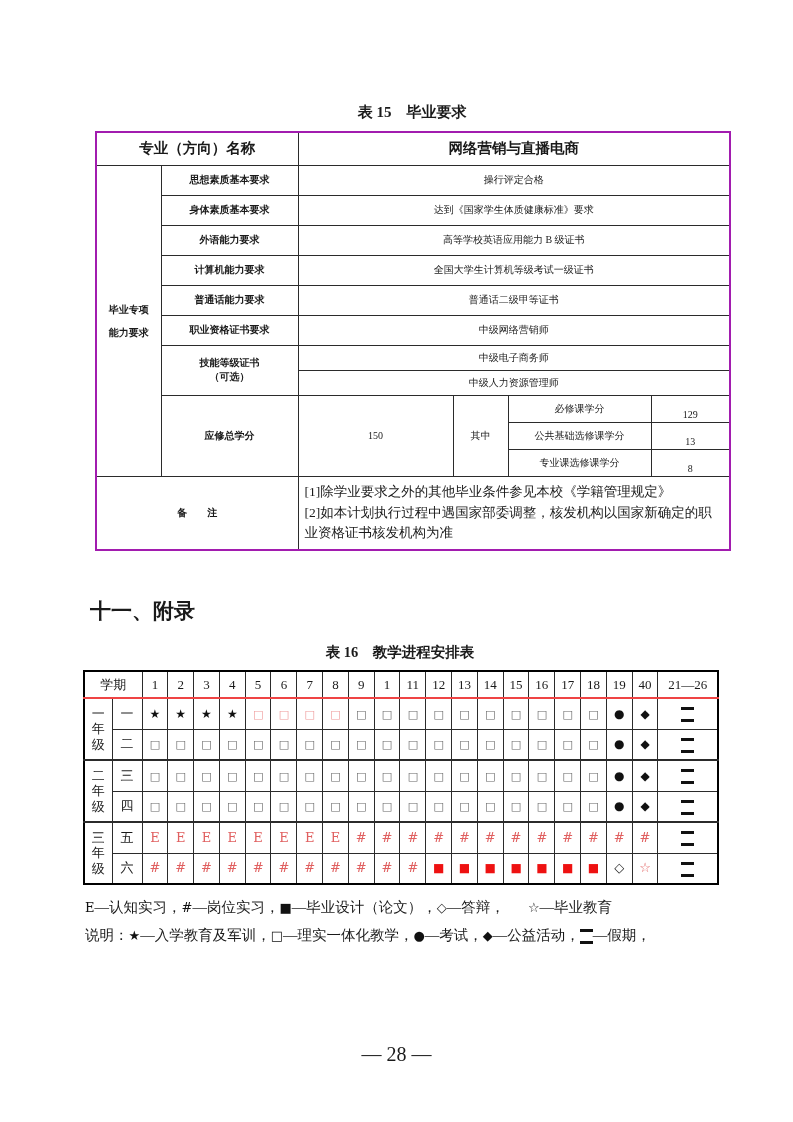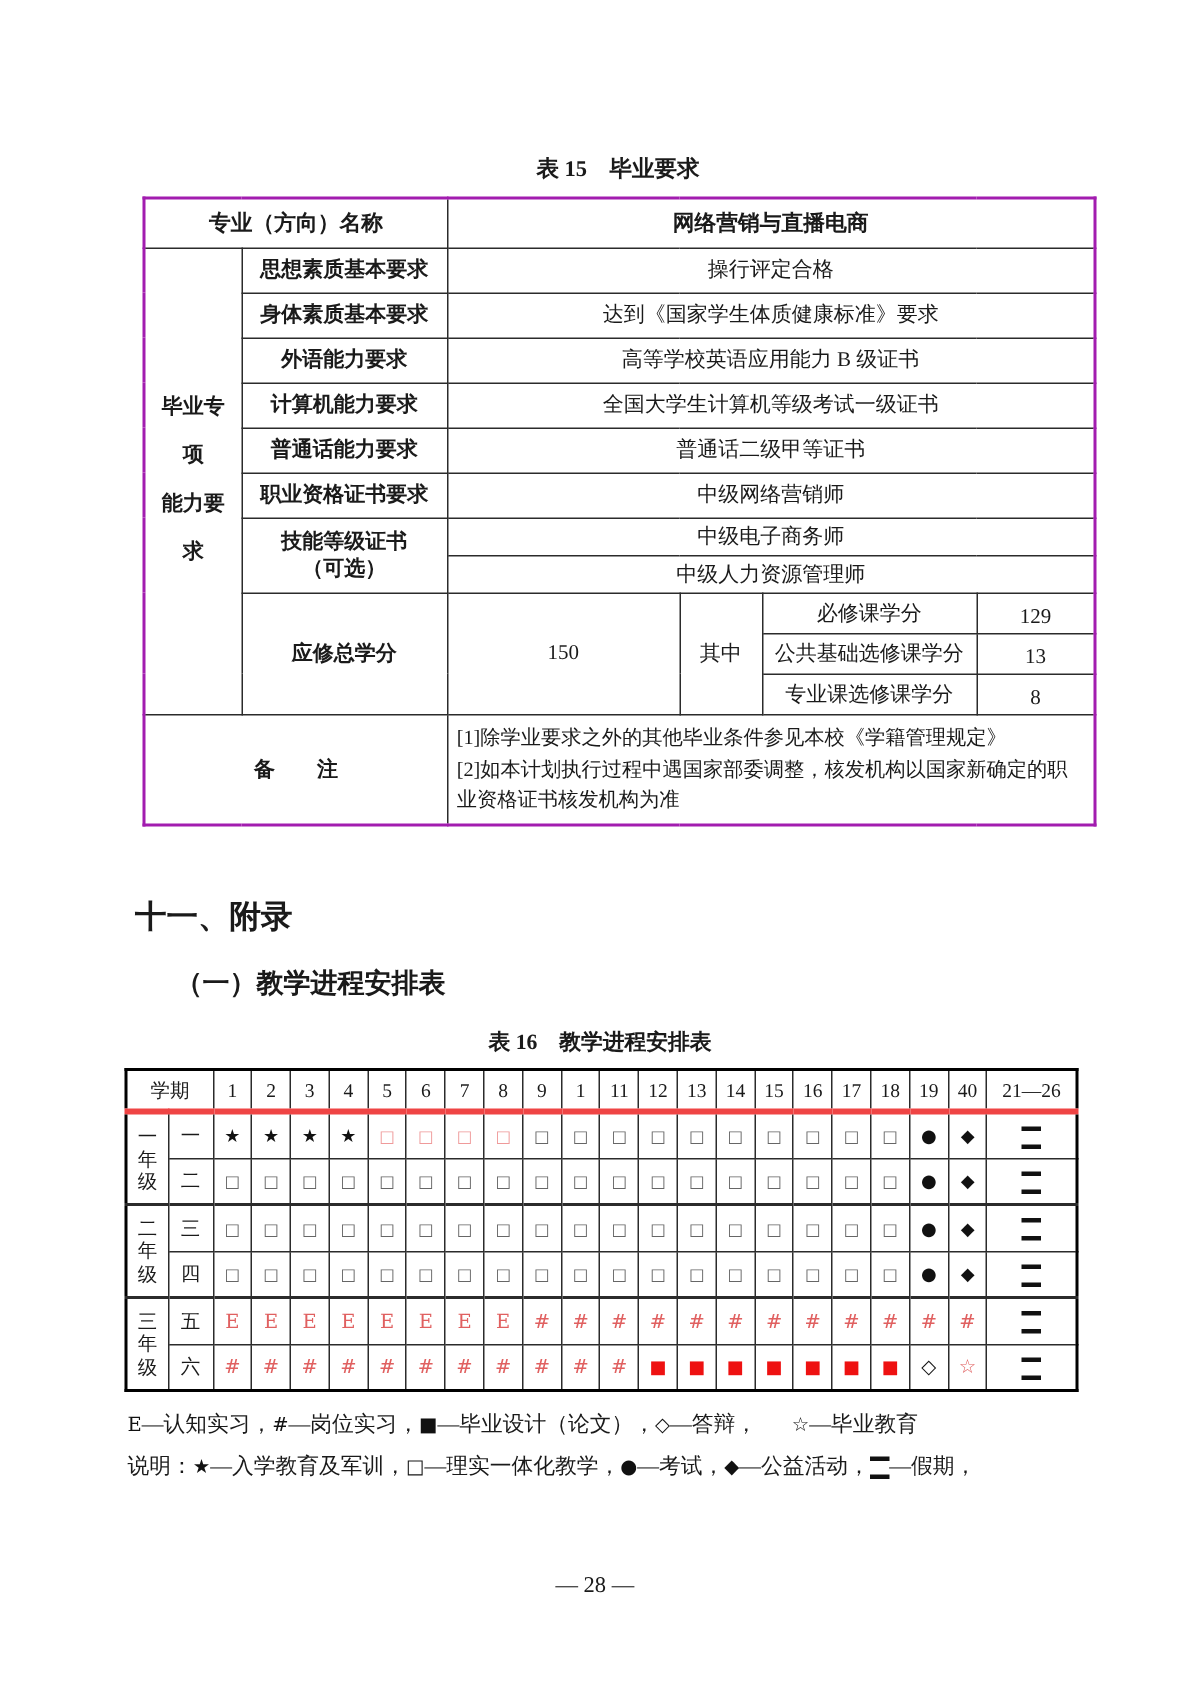--- a/index.html
+++ b/index.html
@@ -12,21 +12,21 @@
   .content{padding-top:103px;}
 
   
   .t15-title{width:634px;margin:0 0 9px 95px;text-align:center;font-weight:bold;font-size:15px;}
   table.t15{
     margin-left:95px;width:634px;border-collapse:collapse;table-layout:fixed;
     border:2px solid #a21caf;
   }
   table.t15 td{
     border:1px solid #2b2b2b;text-align:center;vertical-align:middle;
-    font-size:14px;padding:1px 4px;
+    font-size:10px;padding:1px 4px;
   }
   table.t15 .b{font-weight:bold;}
   table.t15 tr.hdr{height:33px;}
   table.t15 tr.hdr td{font-size:14.5px;}
   table.t15 tr.req{height:30px;}
   table.t15 tr.skill{height:25px;}
   table.t15 tr.credit{height:27px;}
   table.t15 td.grp{line-height:2.3;}
   table.t15 td.numlow{vertical-align:bottom;padding-bottom:2px;}
   table.t15 td.left{text-align:left;padding:4px 6px;font-size:13.5px;line-height:1.5;}
@@ -39,21 +39,21 @@
 
   
   table.t16{
     margin-left:83px;width:634px;border-collapse:collapse;table-layout:fixed;
     border:2px solid #000;
   }
   table.t16 th,table.t16 td{
     border:1px solid #2b2b2b;text-align:center;vertical-align:middle;
     font-weight:normal;font-size:13px;padding:0;
   }
-  table.t16 thead th{height:25px;border-bottom:4px solid #ef4444;}
+  table.t16 thead th{height:25px;border-bottom:2px solid #ef4444;}
   table.t16 tbody tr{height:31px;}
   table.t16 td.grptop{border-top:2px solid #2b2b2b;}
   table.t16 td.yearcell div{line-height:1.18;font-size:13px;}
   .sym{font-family:"DejaVu Sans",sans-serif;font-size:12px;line-height:1;display:inline-block;}
   .sym-st{color:#111;font-size:12px;}
   .sym-sq{color:#666;font-size:11px;}
   .sym-sqr{color:#ef9a9a;font-size:11px;}
   .sym-ci{color:#111;font-size:12px;}
   .sym-di{color:#111;font-size:12px;}
   .sym-E,.sym-hs{color:#e06060;font-family:"DejaVu Serif",serif;font-size:13px;}
@@ -63,21 +63,21 @@
   .bars{display:inline-block;width:13px;height:9px;border-top:3px solid #111;border-bottom:3px solid #111;vertical-align:middle;}
 
   
   .legend{margin:8px 0 0 85px;width:632px;font-size:14.5px;line-height:1.95;}
   .legend .sym{color:#111;font-size:13px;vertical-align:baseline;}
   .legend .sym-ci,.legend .sym-di,.legend .sym-fsq,.legend .sym-sq,
   .legend .sym-st,.legend .sym-od,.legend .sym-ost,.legend .sym-E,.legend .sym-hs{color:#111;}
   .legend .gap{margin-left:1.6em;}
 
   
-  .footer{position:absolute;left:0;bottom:56px;width:793px;text-align:center;font-size:15px;}
+  .footer{position:absolute;left:0;bottom:56px;width:793px;text-align:center;font-size:20px;}
 </style>
 </head>
 <body>
 
 <div class="page">
   <div class="content">
 
     <div class="t15-title">表 15　毕业要求</div>
 
     <table class="t15">
@@ -151,21 +151,20 @@
         <td colspan="2" class="b">备　　注</td>
         <td colspan="4" class="left">
           <div>[1]除学业要求之外的其他毕业条件参见本校《学籍管理规定》</div>
           <div>[2]如本计划执行过程中遇国家部委调整，核发机构以国家新确定的职业资格证书核发机构为准</div>
         </td>
       </tr>
     </tbody>
       </table>
 
     <div class="h1">十一、附录</div>
-    <div class="h2">（一）教学进程安排表</div>
 
     <div class="t16-title">表 16　教学进程安排表</div>
 
     <table class="t16">
       <colgroup id="t16-cols">
           <col style="width: 28px;">
           <col style="width: 30px;">
           <col style="width: 25.8px;">
           <col style="width: 25.8px;">
           <col style="width: 25.8px;">

